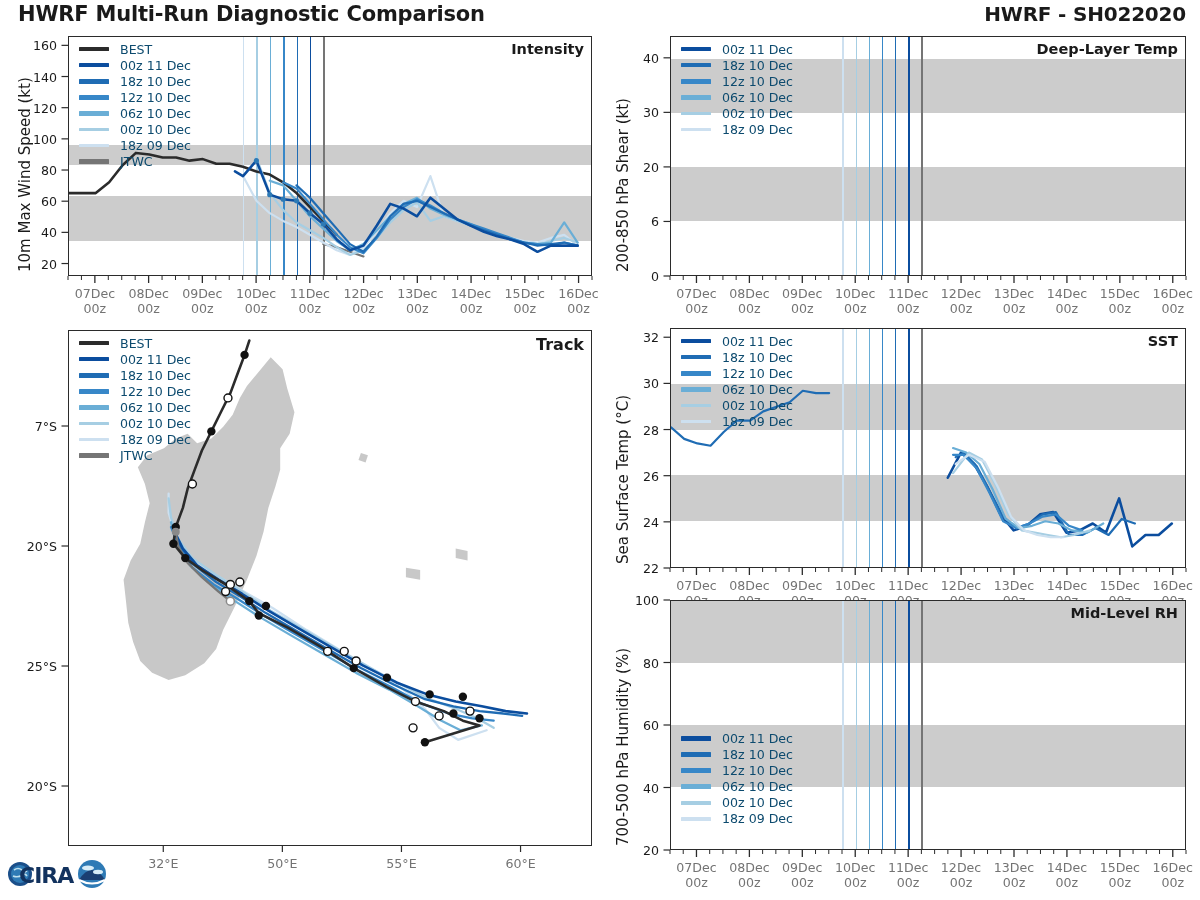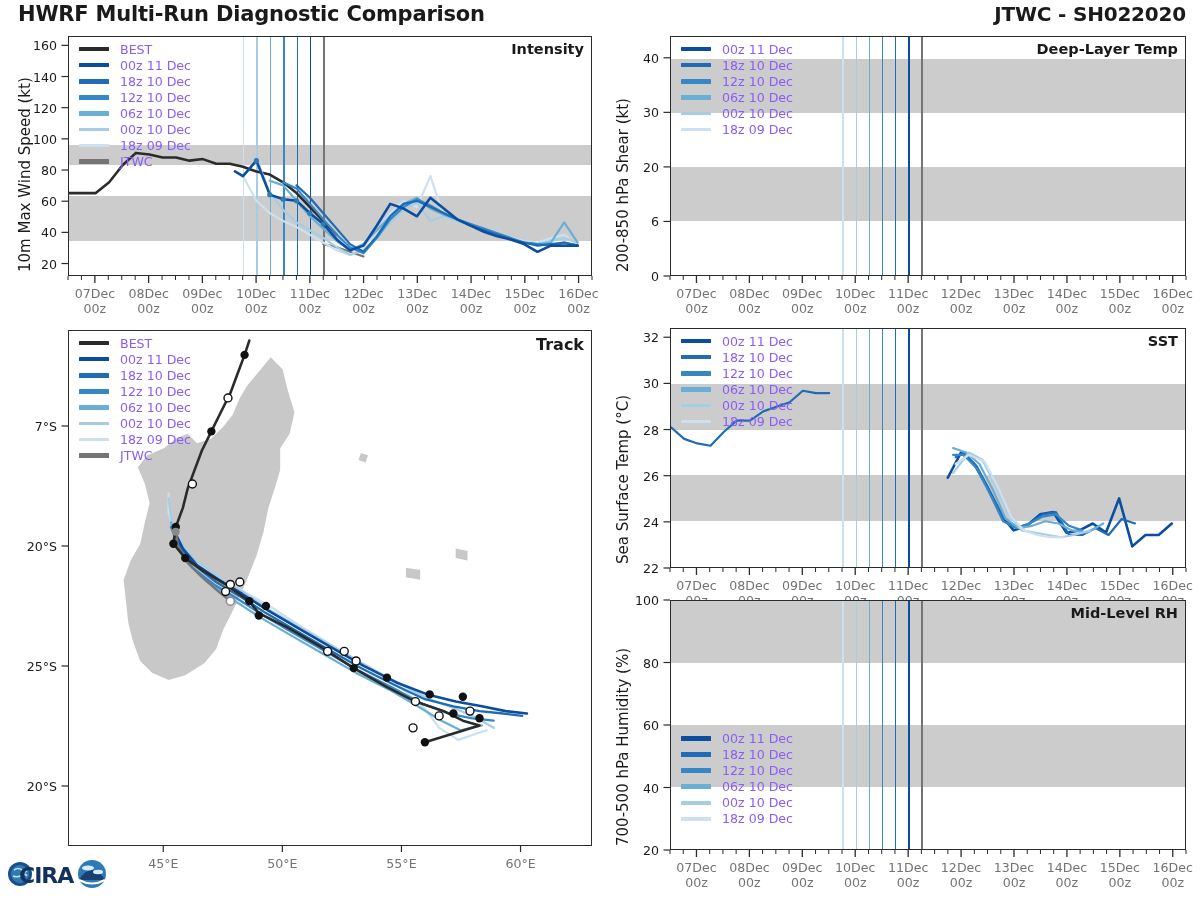--- a/index.html
+++ b/index.html
@@ -39,21 +39,21 @@
 
   .vline { position: absolute; top: 0; bottom: 0; width: 1.4px; z-index: 3; }
 
   svg.series { position: absolute; left: 0; top: 0; width: 100%; height: 100%; z-index: 10; overflow: visible; }
 
   
   .legend { position: absolute; z-index: 50; }
   .legend .row { display: flex; align-items: center; height: 16.1px; }
   .legend .sw { width: 30px; height: 4.6px; border-radius: 0.5px; flex: 0 0 auto; }
   .legend .sw.thin { height: 3.4px; }
-  .legend .lbl { margin-left: 11px; font-size: 12.6px; color: #8b5cf6; white-space: nowrap; }
+  .legend .lbl { margin-left: 11px; font-size: 12.6px; color: #0c4a6e; white-space: nowrap; }
 
   
   .ytick {
     position: absolute; right: 0; text-align: right;
     font-size: 12.6px; color: #1a1a1a; transform: translateY(-50%);
     white-space: nowrap;
   }
   .xtick {
     position: absolute; text-align: center;
     font-size: 12.6px; color: #737373; white-space: nowrap;
@@ -71,21 +71,21 @@
   svg.ticks { position: absolute; overflow: visible; z-index: 5; }
 
   
   #cira-logo { position: absolute; left: 6px; top: 852px; width: 104px; height: 44px; }
 </style>
 </head>
 <body>
 
 <div id="root">
   <div class="title-left">HWRF Multi-Run Diagnostic Comparison</div>
-  <div class="title-right">JTWC - SH022020</div>
+  <div class="title-right">HWRF - SH022020</div>
 
   <div class="panel" id="panel-intensity" style="left:68px; top:36px; width:524px; height:240px;">
     <div class="plotbox">
       <div class="panel-label">Intensity</div>
     <div class="band" style="top: 66.8831%; height: 18.8312%;"></div>
         <div class="band" style="top: 45.4545%; height: 8.44156%;"></div>
         <div class="vline" style="left: 33.3333%; background: rgb(205, 224, 240);"></div>
         <div class="vline" style="left: 35.8974%; background: rgb(166, 206, 227);"></div>
         <div class="vline" style="left: 38.4615%; background: rgb(106, 174, 214);"></div>
         <div class="vline" style="left: 41.0256%; background: rgb(55, 135, 200);"></div>
@@ -336,21 +336,21 @@
       <div class="ytick" style="top: 96px; right: 535px;">7°S</div>
       <div class="ytick" style="top: 216px; right: 535px;">20°S</div>
       <div class="ytick" style="top: 336px; right: 535px;">25°S</div>
       <div class="ytick" style="top: 456px; right: 535px;">20°S</div>
       <svg class="ticks" style="left: 0px; top: 516px; width: 524px; height: 9px;">
         <line x1="95.27272727272728" y1="0" x2="95.27272727272728" y2="6" stroke="#2b2b2b" stroke-width="1.2"></line>
         <line x1="214.36363636363637" y1="0" x2="214.36363636363637" y2="6" stroke="#2b2b2b" stroke-width="1.2"></line>
         <line x1="333.45454545454544" y1="0" x2="333.45454545454544" y2="6" stroke="#2b2b2b" stroke-width="1.2"></line>
         <line x1="452.54545454545456" y1="0" x2="452.54545454545456" y2="6" stroke="#2b2b2b" stroke-width="1.2"></line>
       </svg>
-      <div class="xtick" style="left: 95.2727px; top: 526px;">45°E</div>
+      <div class="xtick" style="left: 95.2727px; top: 526px;">32°E</div>
       <div class="xtick" style="left: 214.364px; top: 526px;">50°E</div>
       <div class="xtick" style="left: 333.455px; top: 526px;">55°E</div>
       <div class="xtick" style="left: 452.545px; top: 526px;">60°E</div>
     </div>
 
   <div class="panel" id="panel-shear" style="left:670px; top:36px; width:516px; height:240px;">
     <div class="plotbox">
       <div class="panel-label">Deep-Layer Temp</div>
     <div class="band" style="top: 54.5455%; height: 22.7273%;"></div>
         <div class="band" style="top: 9.09091%; height: 22.7273%;"></div>

